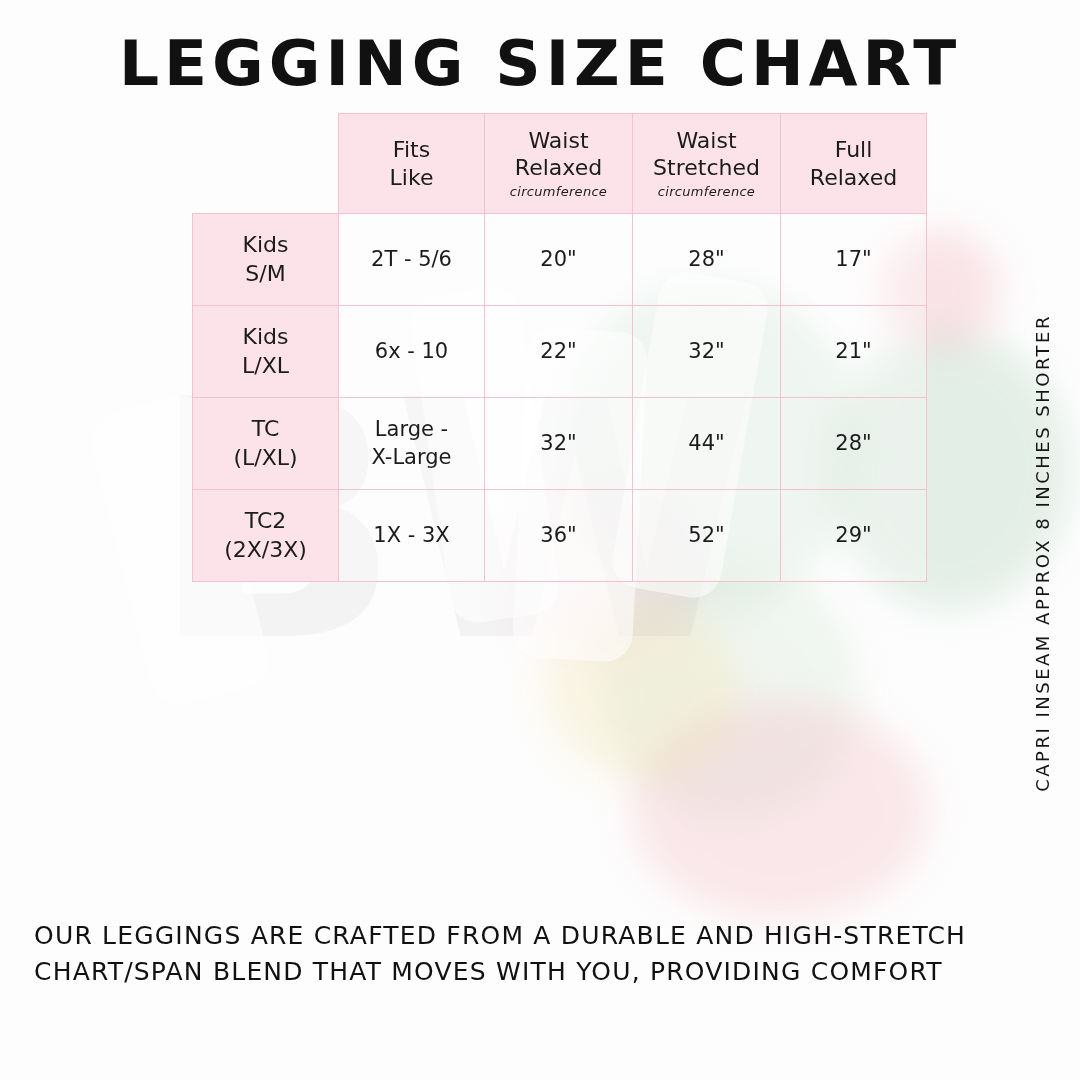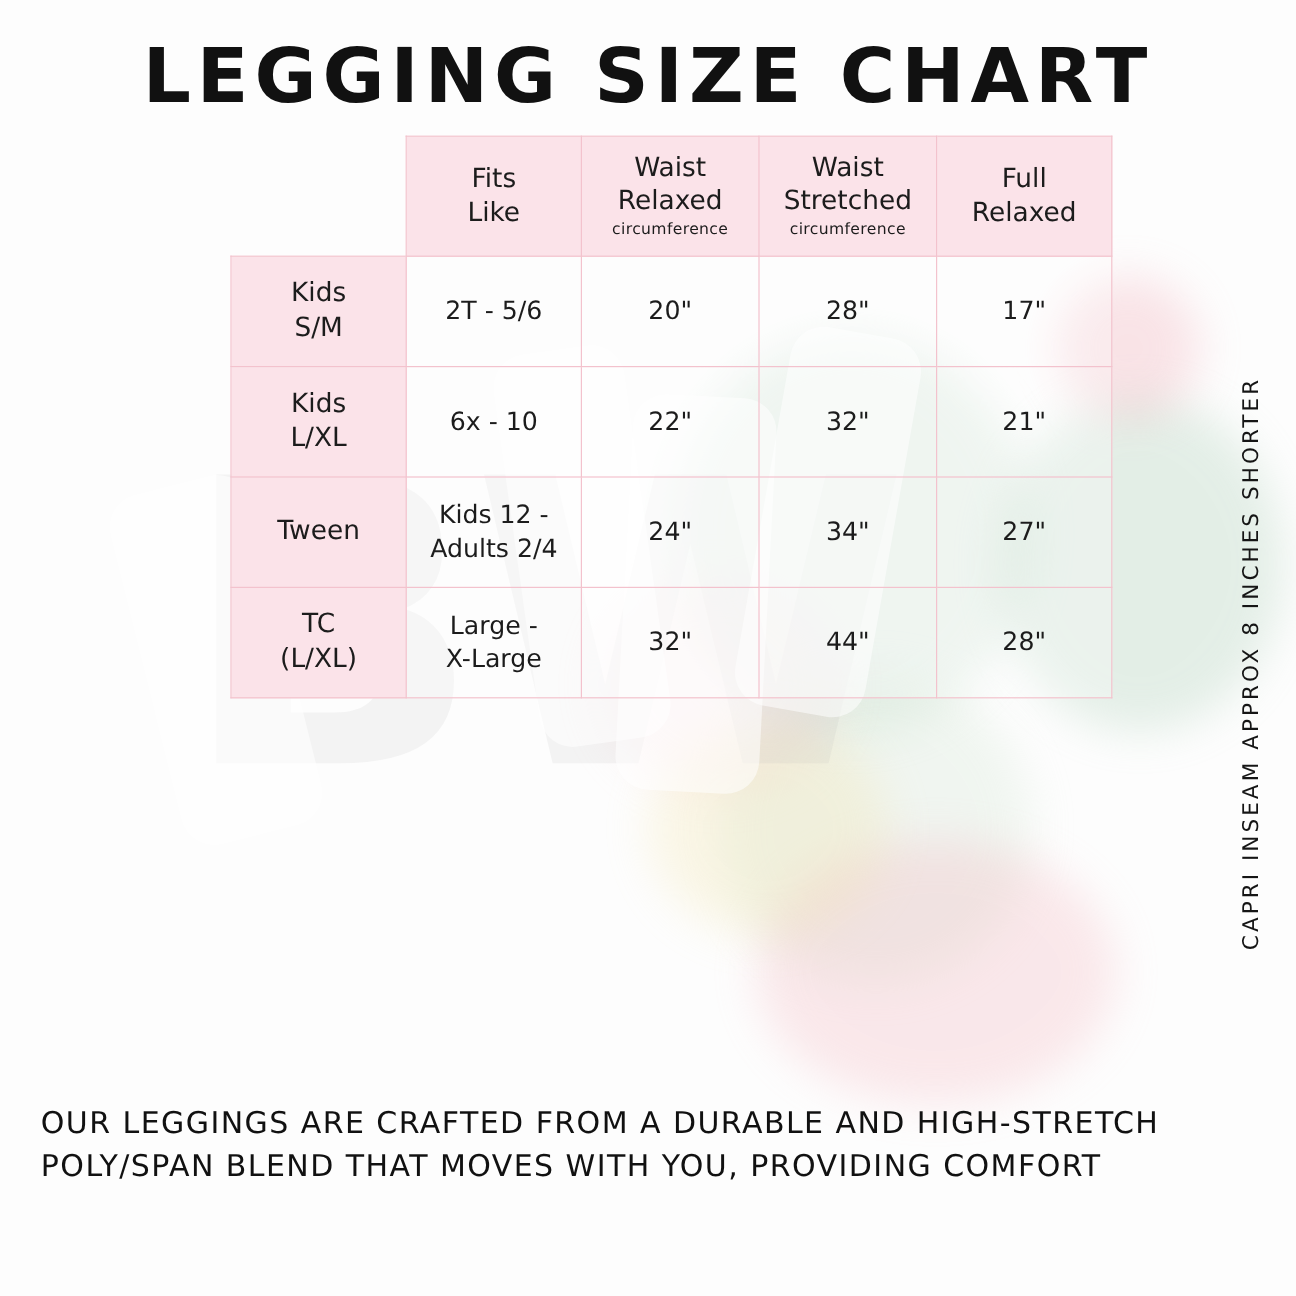--- a/index.html
+++ b/index.html
@@ -108,20 +108,21 @@
     background: #fbe3e9;
     font-size: 22px;
     font-weight: 400;
     line-height: 1.25;
   }
   thead th .sub {
     display: block;
     font-size: 13px;
     letter-spacing: .3px;
     margin-top: 2px;
+    font-style: italic;
   }
 
   tbody tr { height: 92px; }
   td.rowhead {
     background: #fbe3e9;
     font-size: 22px;
     line-height: 1.3;
   }
   td.cell {
     font-size: 21px;
@@ -248,57 +249,57 @@
             </td>
             <td class="cell">
               <span class="lineblock">6x - 10</span>
               <span class="lineblock"></span>
             </td>
             <td class="cell">22"</td>
             <td class="cell">32"</td>
             <td class="cell">21"</td>
           </tr>
 
-          <tr>
-            <td class="rowhead">
-              <span class="lineblock">Tween</span>
-              <span class="lineblock"></span>
-            </td>
-            <td class="cell">
-              <span class="lineblock">Kids 12 -</span>
-              <span class="lineblock">Adults 2/4</span>
-            </td>
-            <td class="cell">24"</td>
-            <td class="cell">34"</td>
-            <td class="cell">27"</td>
-          </tr>
 
 
           <tr>
             <td class="rowhead">
               <span class="lineblock">TC</span>
               <span class="lineblock">(L/XL)</span>
             </td>
             <td class="cell">
               <span class="lineblock">Large -</span>
               <span class="lineblock">X-Large</span>
             </td>
             <td class="cell">32"</td>
             <td class="cell">44"</td>
             <td class="cell">28"</td>
           </tr>
 
+          <tr>
+            <td class="rowhead">
+              <span class="lineblock">TC2</span>
+              <span class="lineblock">(2X/3X)</span>
+            </td>
+            <td class="cell">
+              <span class="lineblock">1X - 3X</span>
+              <span class="lineblock"></span>
+            </td>
+            <td class="cell">36"</td>
+            <td class="cell">52"</td>
+            <td class="cell">29"</td>
+          </tr>
 
         </tbody>
       </table>
     </div>
 
     <div class="side-note">
       <span>CAPRI INSEAM APPROX 8 INCHES SHORTER</span>
     </div>
 
     <div class="footer">
       <p>OUR LEGGINGS ARE CRAFTED FROM A DURABLE AND HIGH-STRETCH</p>
-      <p>POLY/SPAN BLEND THAT MOVES WITH YOU, PROVIDING COMFORT</p>
+      <p>CHART/SPAN BLEND THAT MOVES WITH YOU, PROVIDING COMFORT</p>
     </div>
 
   </div>
 </div>
 
 </body></html>

